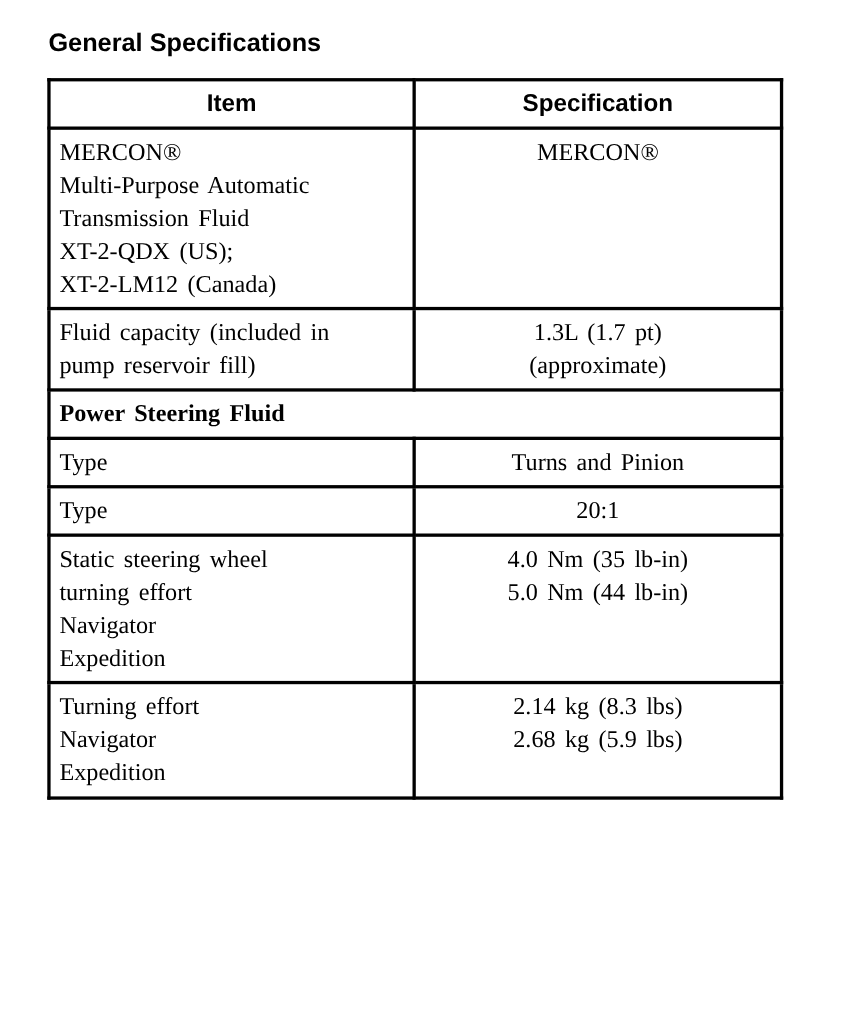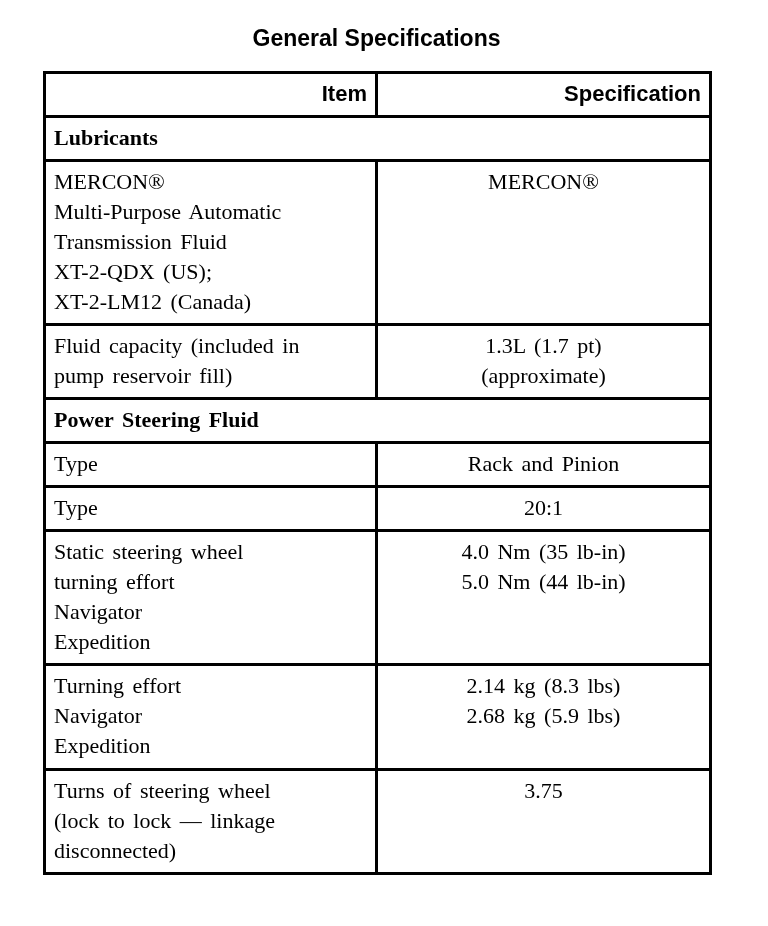--- a/index.html
+++ b/index.html
@@ -22,21 +22,20 @@
     width: 666px;
   }
   .title {
     font-family: "Liberation Sans", sans-serif;
     font-weight: bold;
     font-size: 23px;
     line-height: 26px;
     letter-spacing: 0px;
     margin: 0 0 20px 1px;
     color: #000000;
-    text-align: center;
   }
   table.spec-table {
     border-collapse: collapse;
     table-layout: fixed;
     width: 666px;
   }
   col.c1 { width: 332px; }
   col.c2 { width: 334px; }
   .spec-table th,
   .spec-table td {
@@ -46,21 +45,21 @@
     vertical-align: top;
     font-size: 22px;
     line-height: 30px;
     word-spacing: 3px;
     white-space: pre-line;
     overflow: hidden;
   }
   .spec-table th {
     font-family: "Liberation Sans", sans-serif;
     font-weight: bold;
-    text-align: right;
+    text-align: center;
     vertical-align: middle;
     white-space: nowrap;
   }
   td.section {
     font-weight: bold;
     text-align: left;
     vertical-align: middle;
     white-space: nowrap;
   }
   td.item {
@@ -81,23 +80,20 @@
     <colgroup>
         <col class="c1">
         <col class="c2">
       </colgroup>
     <tbody>
       <tr style="height:42px">
         <th>Item</th>
         <th>Specification</th>
       </tr>
 
-      <tr style="height:42px">
-        <td class="section" colspan="2">Lubricants</td>
-      </tr>
 
       <tr style="height:162px">
         <td class="item">MERCON®
 Multi-Purpose Automatic
 Transmission Fluid
 XT-2-QDX (US);
 XT-2-LM12 (Canada)</td>
         <td class="spec">MERCON®</td>
       </tr>
 
@@ -107,21 +103,21 @@
         <td class="spec">1.3L (1.7 pt)
 (approximate)</td>
       </tr>
 
       <tr style="height:41px">
         <td class="section" colspan="2">Power Steering Fluid</td>
       </tr>
 
       <tr style="height:40px">
         <td class="item">Type</td>
-        <td class="spec">Rack and Pinion</td>
+        <td class="spec">Turns and Pinion</td>
       </tr>
 
       <tr style="height:42px">
         <td class="item">Type</td>
         <td class="spec">20:1</td>
       </tr>
 
       <tr style="height:132px">
         <td class="item">Static steering wheel
 turning effort
@@ -132,22 +128,16 @@
       </tr>
 
       <tr style="height:105px">
         <td class="item">Turning effort
 Navigator
 Expedition</td>
         <td class="spec">2.14 kg (8.3 lbs)
 2.68 kg (5.9 lbs)</td>
       </tr>
 
-      <tr style="height:102px">
-        <td class="item">Turns of steering wheel
-(lock to lock — linkage
-disconnected)</td>
-        <td class="spec">3.75</td>
-      </tr>
     </tbody>
   </table>
 
 </div>
 
 </body></html>

